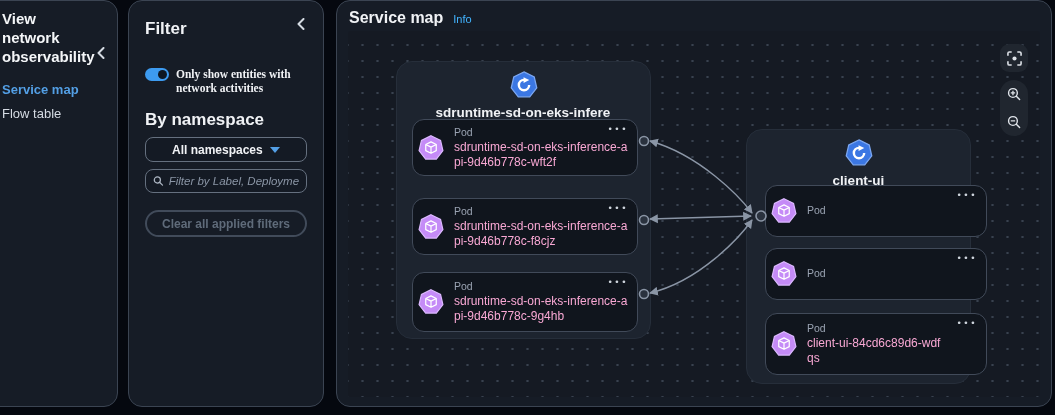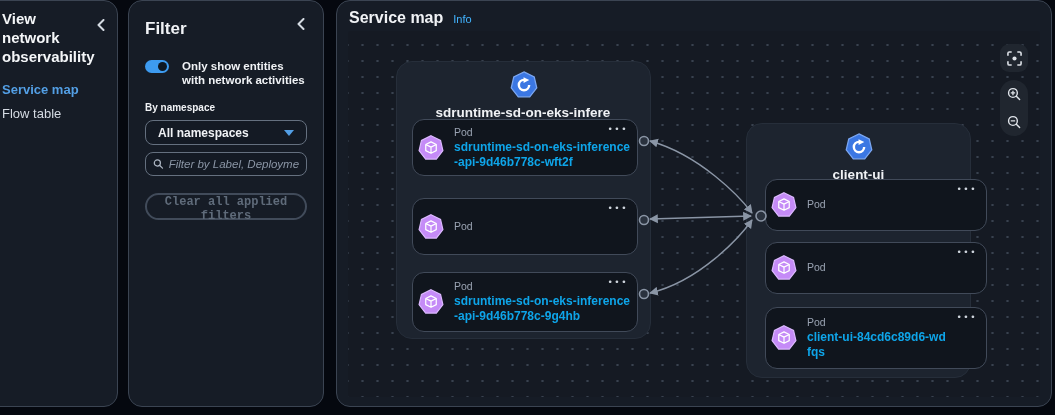--- a/index.html
+++ b/index.html
@@ -3,65 +3,65 @@
 <meta charset="utf-8">
 <style>
   * { margin:0; padding:0; box-sizing:border-box; }
   html,body { background:#05080f; }
   body { font-family:"Liberation Sans","DejaVu Sans",sans-serif; }
   .stage { position:relative; width:1055px; height:415px; overflow:hidden; background:#05080f; color:#f0f2f5; }
   .panel { position:absolute; top:0; height:407px; background:#161c26; border:1px solid #3b4452; border-radius:14px; }
 
   
   .nav-panel { left:-16px; width:134px; padding:8px 10px 0 17px; }
-  .nav-head { display:flex; align-items:flex-start; justify-content:space-between; }
+  .nav-head { display:flex; align-items:flex-end; justify-content:space-between; }
   .nav-title { font-size:15px; font-weight:bold; line-height:19px; color:#f4f6f8; width:92px; }
   .chev-btn { background:none; border:none; cursor:pointer; padding:4px 2px; margin-top:6px; }
   .nav-links { margin-top:16px; display:flex; flex-direction:column; gap:9px; }
   .nav-link { font-size:13px; color:#d5dbe3; cursor:pointer; }
   .nav-link.selected { color:#539fe5; font-weight:bold; }
 
   
   .filter-panel { left:128px; width:196px; padding:10px 16px; }
   .filter-head { display:flex; align-items:center; justify-content:space-between; }
   .filter-title { font-size:17px; font-weight:bold;margin-top:8px; }
-  .toggle-row { display:flex; gap:13px; margin-top:20px; align-items:flex-start; cursor:pointer; }
+  .toggle-row { display:flex; gap:7px; margin-top:28px; align-items:flex-start; cursor:pointer;font-family:Liberation Serif, serif; }
   .toggle { width:24px; height:13px; border-radius:8px; background:#3d9bf0; position:relative; flex:0 0 auto; margin-top:1px; }
   .toggle .knob { position:absolute; right:2px; top:2px; width:9px; height:9px; border-radius:50%; background:#0e1722; }
   .toggle-label { font-size:11.5px; font-weight:bold; line-height:14px; color:#f0f2f5; }
-  .field-label { font-size:10px; font-weight:bold; margin-top:15px; }
+  .field-label { font-size:17px; font-weight:bold; margin-top:15px; }
   .select { margin-top:7px; height:25px; border:1px solid #65707f; border-radius:8px; background:#141a24;
-            display:flex; align-items:center; justify-content:space-between; padding:0 12px; cursor:pointer; }
+            display:flex; align-items:center; justify-content:space-between; padding:0 26px; cursor:pointer; }
   .select-value { font-size:12px; font-weight:bold; }
   .caret-down { width:0; height:0; border-left:5px solid transparent; border-right:5px solid transparent; border-top:6px solid #539fe5; }
   .search-box { margin-top:7px; height:24px; border:1px solid #65707f; border-radius:8px; background:#141a24;
                 display:flex; align-items:center; padding:0 7px; gap:5px; }
   .search-box input { background:transparent; border:none; outline:none; width:100%; font-size:11.5px; font-style:italic;
                       color:#9aa5b5; font-family:"Liberation Sans",sans-serif; }
   .search-box input::placeholder { color:#8a95a5; font-style:italic; }
   .clear-btn { margin-top:17px; width:100%; height:27px; border:2px solid #414b5a; border-radius:18px; background:transparent;
-               color:#5f6b7a; font-size:12px; font-weight:bold; font-family:Liberation Mono, monospace; cursor:not-allowed; }
+               color:#5f6b7a; font-size:12px; font-weight:bold; font-family:Liberation Sans, sans-serif; cursor:not-allowed; }
 
   
   .main-panel { left:336px; width:716px; padding:6px 11px; }
   .map-head { display:flex; align-items:baseline; gap:10px; padding:2px 1px 6px; }
   .map-title { font-size:16px; font-weight:bold; }
   .info-link { font-size:11px; font-weight:normal; color:#42b4ff; cursor:pointer; }
   .canvas { position:absolute; left:11px; top:30px; width:692px; height:366px; background:#151a23;
             background-image:radial-gradient(circle, #39424f 1px, rgba(0,0,0,0) 1.3px); background-size:15px 16px;
             background-position:7px 6px; border-radius:3px; overflow:hidden; }
 
   .group { position:absolute; background:#1d242f; border:1px solid #262e3a; border-radius:16px; }
   .group-head { display:flex; align-items:center; gap:4px; padding:8px 10px; cursor:pointer;flex-direction:column; }
   .group-title { font-size:13.5px; font-weight:bold; line-height:17px; word-break:break-all; }
   .pod { position:absolute; background:#10151d; border:1px solid #414a59; border-radius:12px;
          display:flex; align-items:center; padding:6px 4px; gap:9px; cursor:pointer; }
   .pod-text { min-width:0; }
   .pod-kind { font-size:10.5px; color:#9aa3b2; margin-bottom:2px; }
-  .pod-name { font-size:12px; font-weight:bold; line-height:15px; color:#0ea5e9; word-break:break-all; }
+  .pod-name { font-size:12px; font-weight:normal; line-height:15px; color:#f9a8d4; word-break:break-all; }
   .pod-menu { position:absolute; right:9px; top:4px; background:none; border:none; color:#cfd5dd; font-size:9px;
               letter-spacing:1.5px; cursor:pointer; font-family:"DejaVu Sans",sans-serif; }
   .hepta { flex:0 0 auto; }
 
   .edges { position:absolute; left:0; top:0; pointer-events:none; }
 
   .controls { position:absolute; right:12px; top:13px; display:flex; flex-direction:column; gap:8px; align-items:center; }
   .ctrl-btn { width:28px; height:28px; background:#20262f; border:none; border-radius:9px; display:flex;
               align-items:center; justify-content:center; cursor:pointer; }
   .ctrl-pill { background:#20262f; border-radius:14px; display:flex; flex-direction:column; }
@@ -165,36 +165,37 @@
             <div class="pod-name">sdruntime-sd-on-eks-inference-api-9d46b778c-wft2f</div>
           </div>
           <button class="pod-menu">•••</button>
         </div>
         <div class="pod" style="left:15px; top:136px; width:226px; height:57px;">
           <svg class="hepta" width="28" height="28">
               <use href="#hepta-pod"></use>
             </svg>
           <div class="pod-text">
             <div class="pod-kind">Pod</div>
+            <div class="pod-name">sdruntime-sd-on-eks-inference-api-9d46b778c-f8cjz</div>
           </div>
           <button class="pod-menu">•••</button>
         </div>
         <div class="pod" style="left:15px; top:210px; width:226px; height:60px;">
           <svg class="hepta" width="28" height="28">
               <use href="#hepta-pod"></use>
             </svg>
           <div class="pod-text">
             <div class="pod-kind">Pod</div>
             <div class="pod-name">sdruntime-sd-on-eks-inference-api-9d46b778c-9g4hb</div>
           </div>
           <button class="pod-menu">•••</button>
         </div>
       </div>
 
-      <div class="group" style="left:398px; top:92px; width:225px; height:255px;">
+      <div class="group" style="left:398px; top:98px; width:225px; height:255px;">
         <div class="group-head">
           <svg class="hepta" width="30" height="30">
               <use href="#hepta-deploy"></use>
             </svg>
           <div class="group-title">client-ui</div>
         </div>
         <div class="pod" style="left:18px; top:55px; width:222px; height:52px;">
           <svg class="hepta" width="28" height="28">
               <use href="#hepta-pod"></use>
             </svg>

